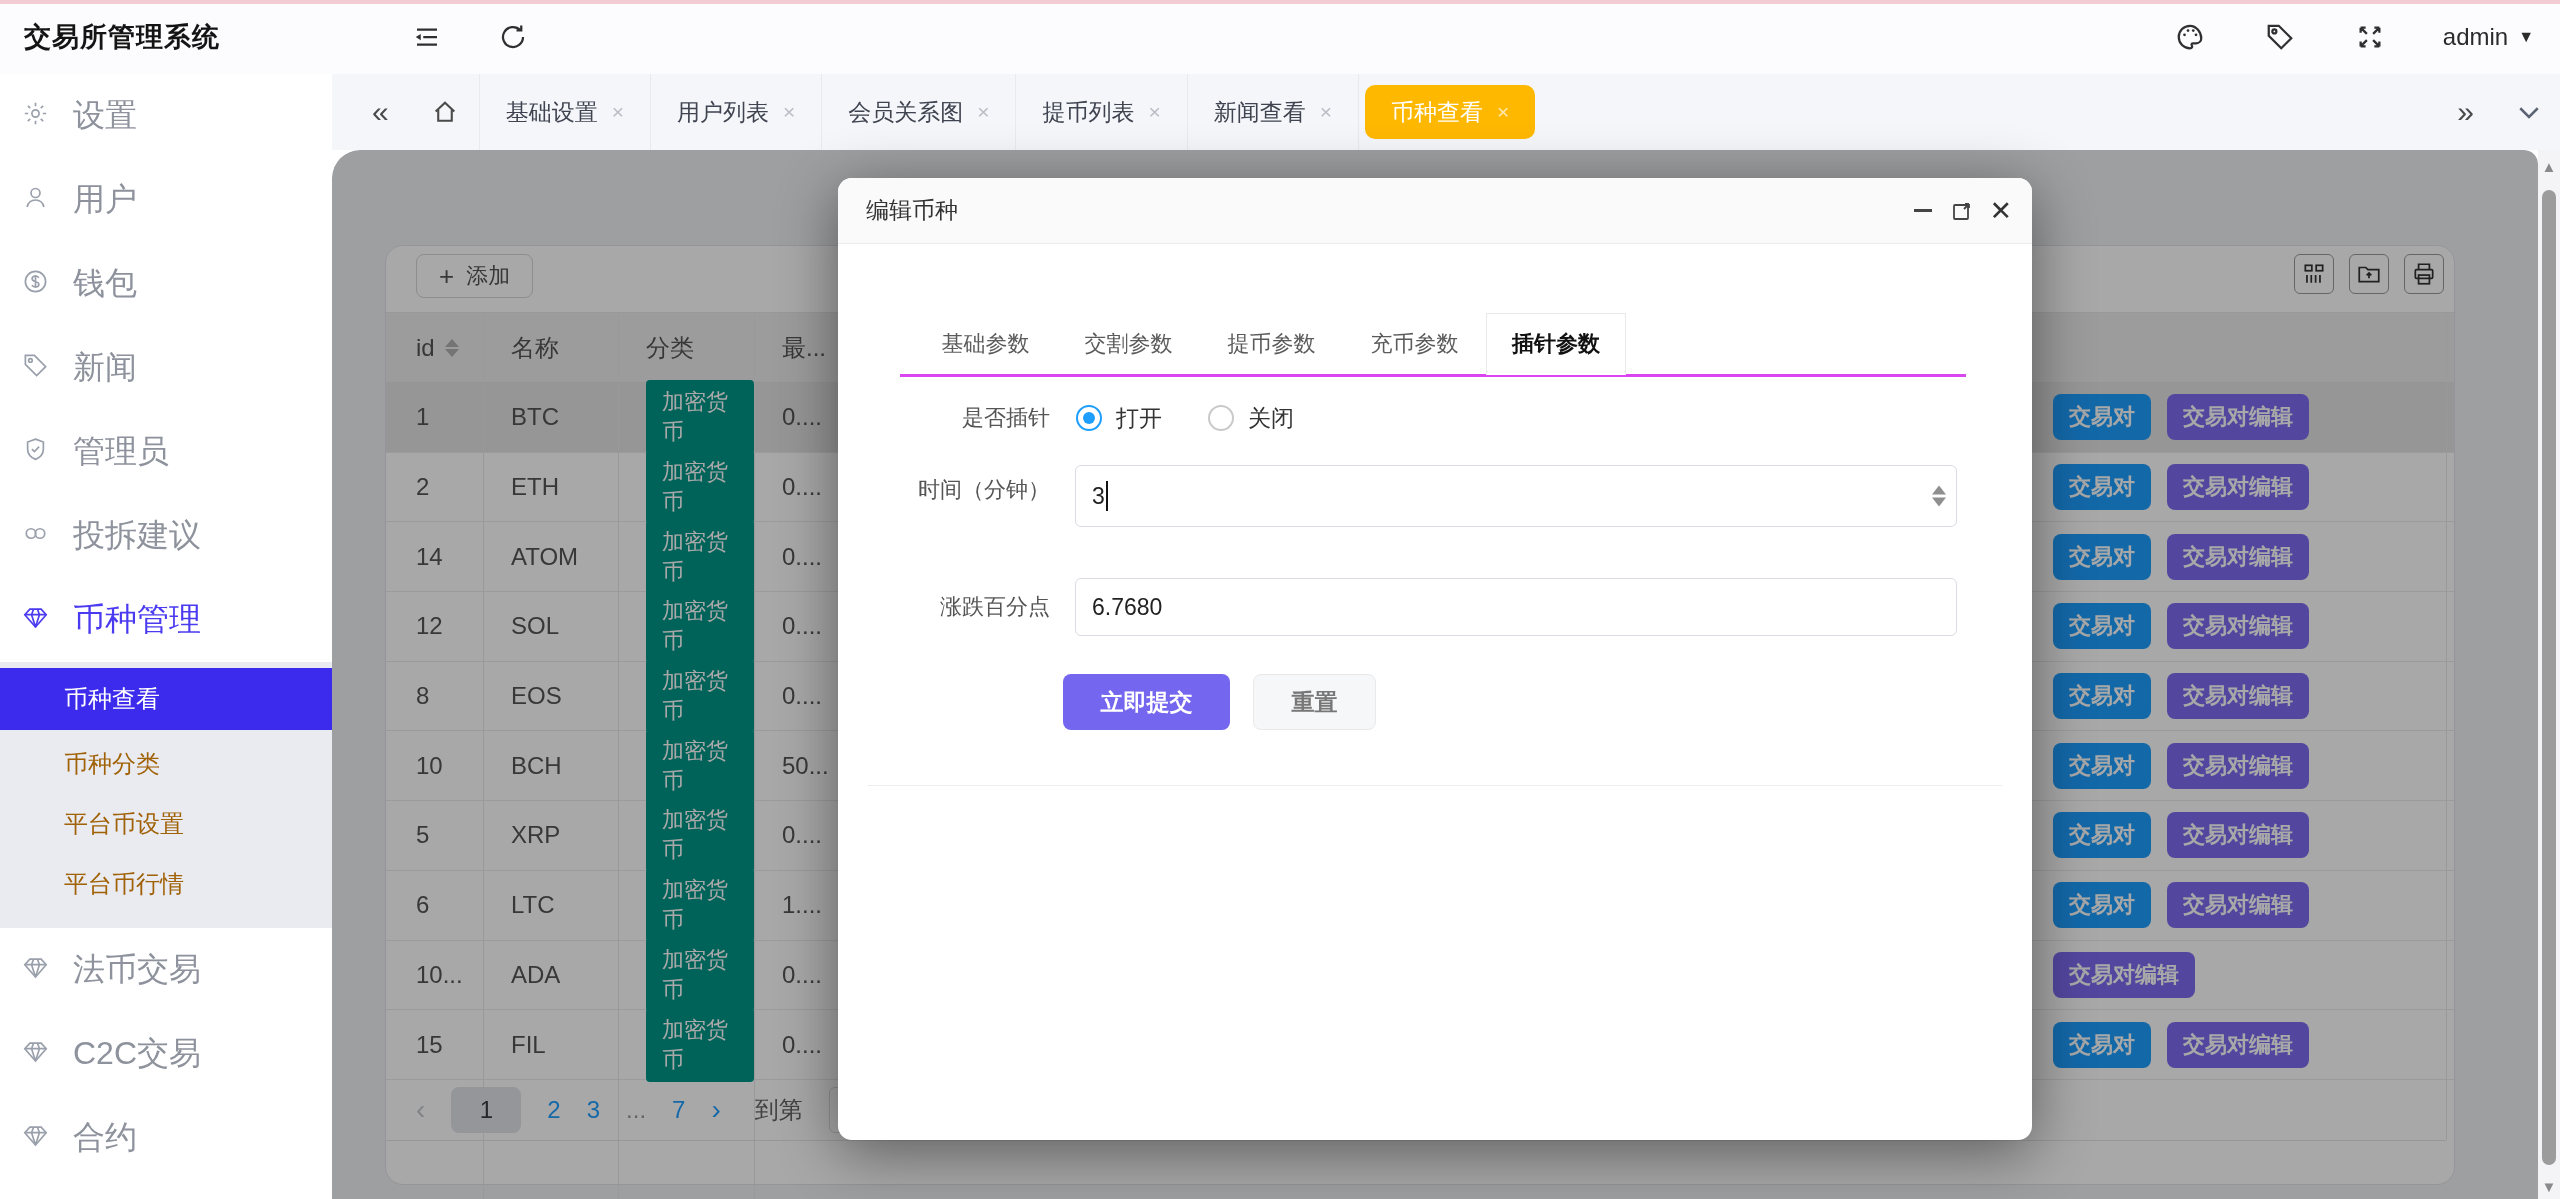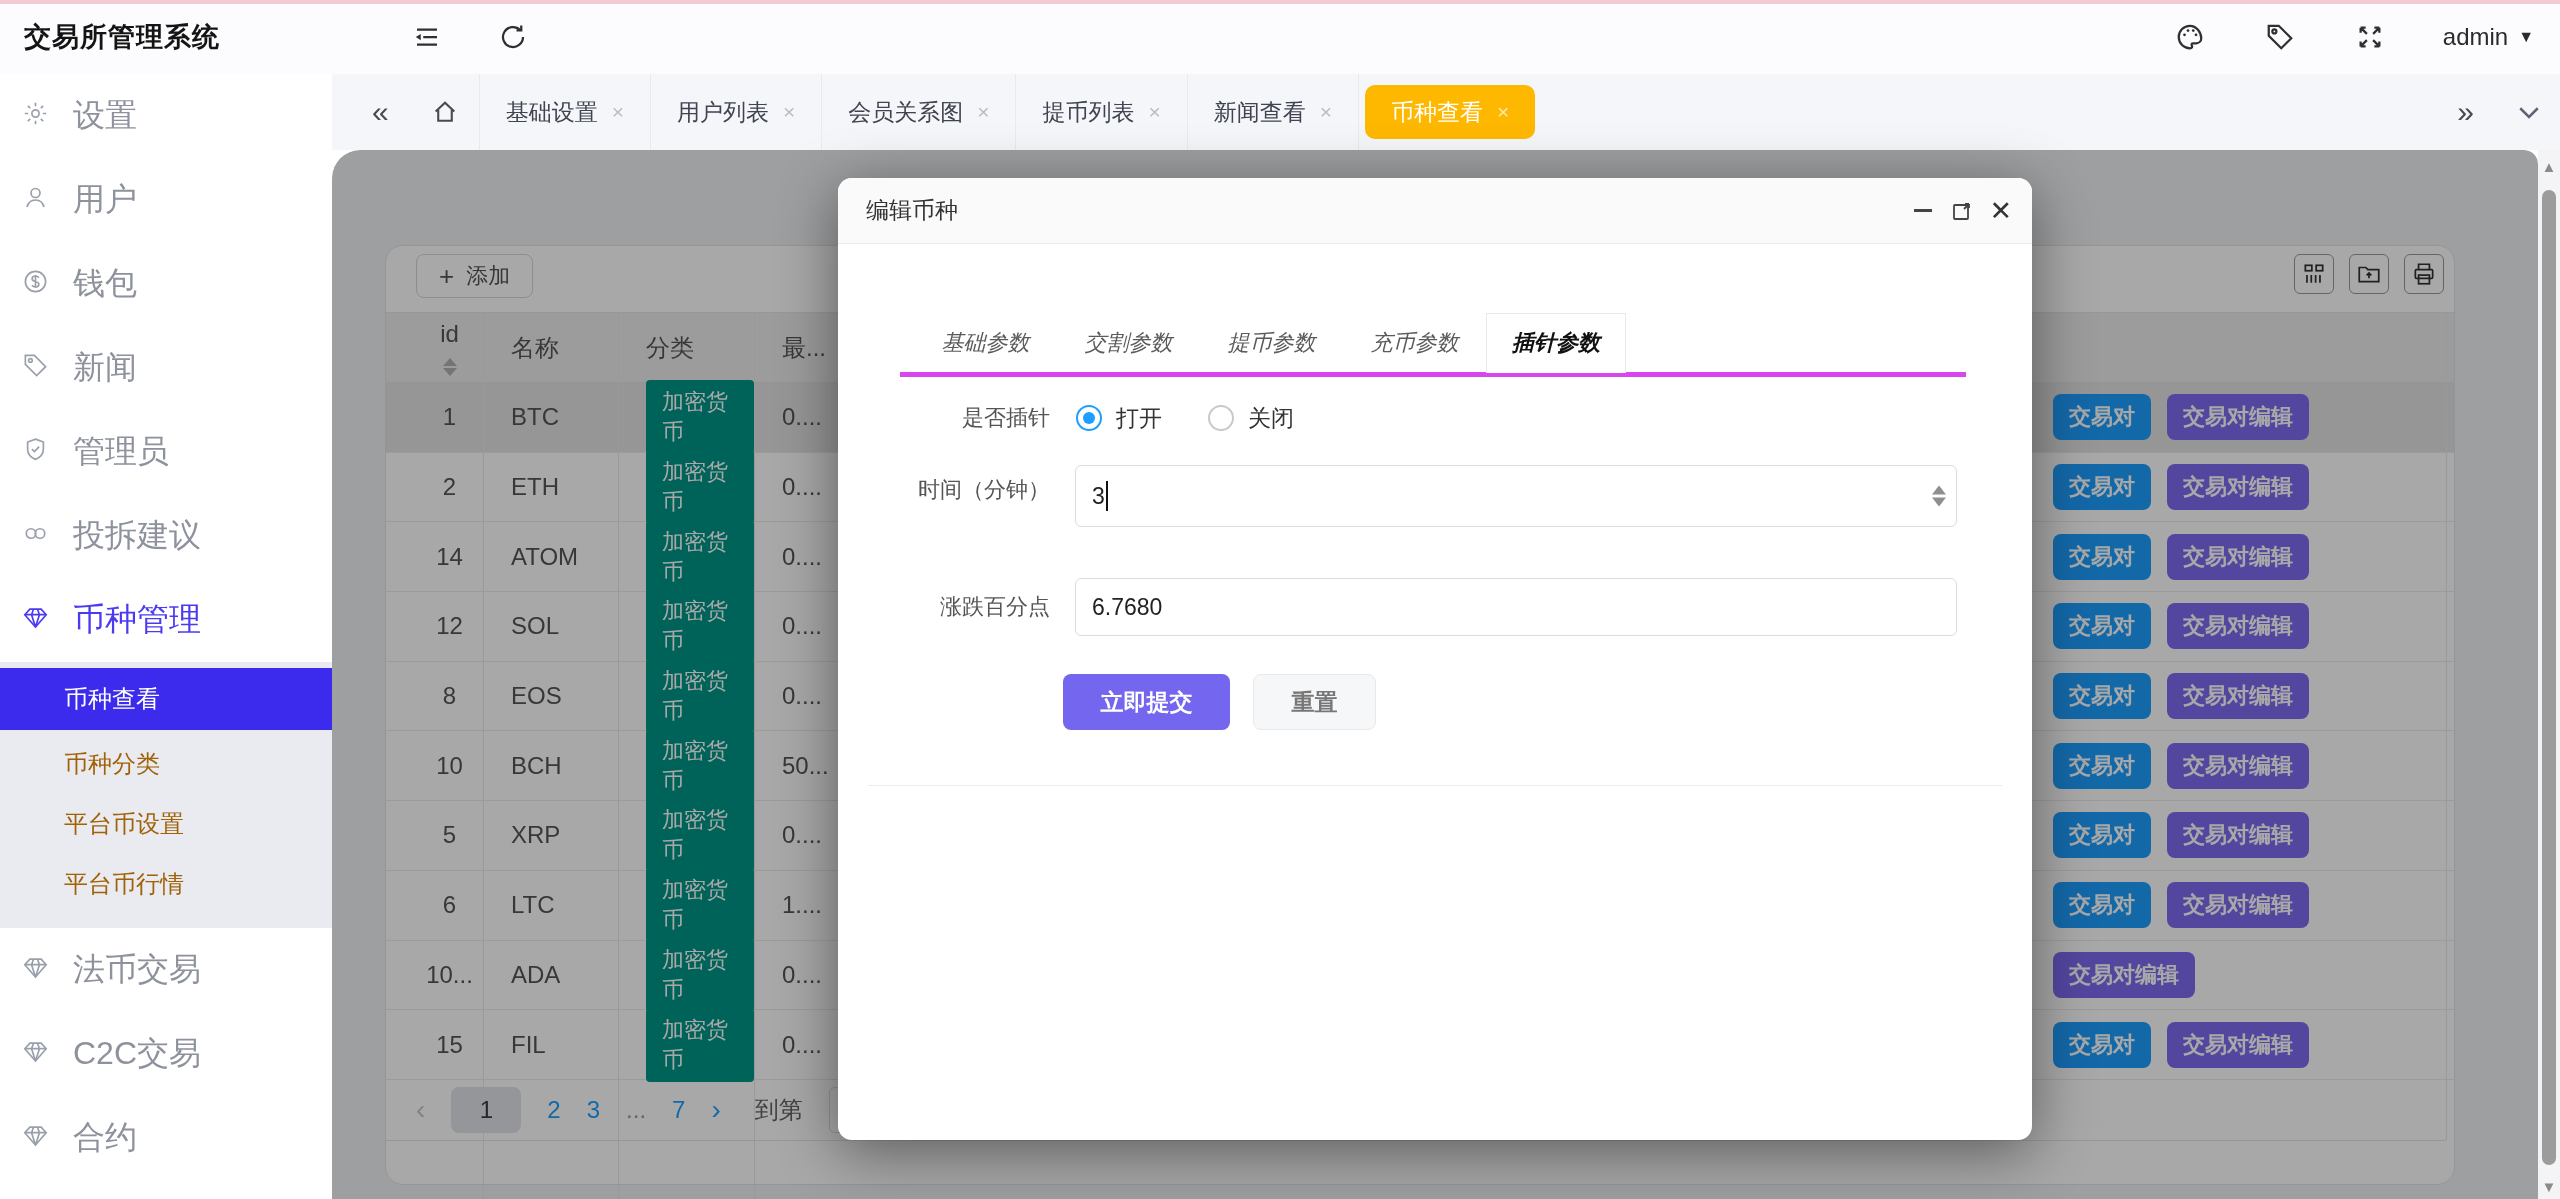--- a/index.html
+++ b/index.html
@@ -62,21 +62,21 @@
              align-items:center; gap:12px; font-size:22px; color:#555; cursor:pointer; }
   .add-btn .plus { font-size:26px; color:#555; line-height:1; }
   .tool-icons { position:absolute; right:10px; top:8px; display:flex; gap:15px; }
   .tool-box { width:40px; height:40px; border:1px solid #9a9a9a; border-radius:6px;
               display:flex; align-items:center; justify-content:center; cursor:pointer; }
   .tool-box svg { stroke:#333; fill:none; stroke-width:1.6; }
 
   .thead { position:absolute; left:0; top:66px; width:100%; height:71px; background:#ededed;
            border-top:1px solid #e7e7e7; border-bottom:1px solid #e3e3e3; display:flex;
            align-items:center; font-size:24px; color:#555; }
-  .col-id { width:97px; padding-left:30px; display:flex; align-items:center; gap:10px;flex-direction:column; }
+  .col-id { width:97px; padding-left:30px; display:flex; align-items:center; gap:10px; }
   .col-name { width:135px; padding-left:28px; }
   .col-cat { width:136px; padding-left:28px; }
   .col-val { width:150px; padding-left:28px; }
   .sort { display:flex; flex-direction:column; gap:2px; }
   .sort i { width:0; height:0; border-left:7px solid transparent; border-right:7px solid transparent; }
   .sort .up { border-bottom:8px solid #b0b0b0; }
   .sort .dn { border-top:8px solid #b0b0b0; }
 
   .rows { position:absolute; left:0; top:137px; width:100%; }
   .trow { position:relative; height:69.7px; display:flex; align-items:center;
@@ -121,21 +121,21 @@
            border-radius:14px; box-shadow:0 12px 60px rgba(0,0,0,0.45); z-index:25; }
   .m-head { position:absolute; left:0; top:0; width:100%; height:66px; background:#fafafa;
             border-bottom:1px solid #ececec; border-radius:14px 14px 0 0; display:flex; align-items:center; }
   .m-title { margin-left:28px; font-size:23px; color:#333; }
   .m-min { position:absolute; right:100px; top:31px; width:18px; height:3px; background:#444; cursor:pointer; }
   .m-max { position:absolute; right:58px; top:21px; cursor:pointer; }
   .m-max svg { stroke:#444; fill:none; stroke-width:1.8; }
   .m-close { position:absolute; right:20px; top:17px; font-size:27px; color:#333; cursor:pointer; }
 
   .m-tabs { position:absolute; left:62px; right:66px; top:135px; height:64px;
-            border-bottom:5px solid #d946ef; display:flex; padding-left:14px;font-style:italic; }
+            border-bottom:3px solid #d946ef; display:flex; padding-left:14px; }
   .m-tab { width:143px; display:flex; align-items:center; justify-content:center;
            font-size:22px; color:#5b5b5b; cursor:pointer; }
   .m-tab.active { border:1px solid #e9e9e9; border-bottom:1px solid #fff; margin-bottom:-1px;
                   background:#fff; color:#111; font-weight:bold; width:140px; }
 
   .f-label { position:absolute; left:0; width:212px; text-align:right; font-size:22px; color:#555; }
   .lb-pin { top:212px; height:56px; line-height:56px; }
   .lb-time { top:295px; line-height:34px; }
   .lb-pct { top:400px; height:58px; line-height:58px; }
 

